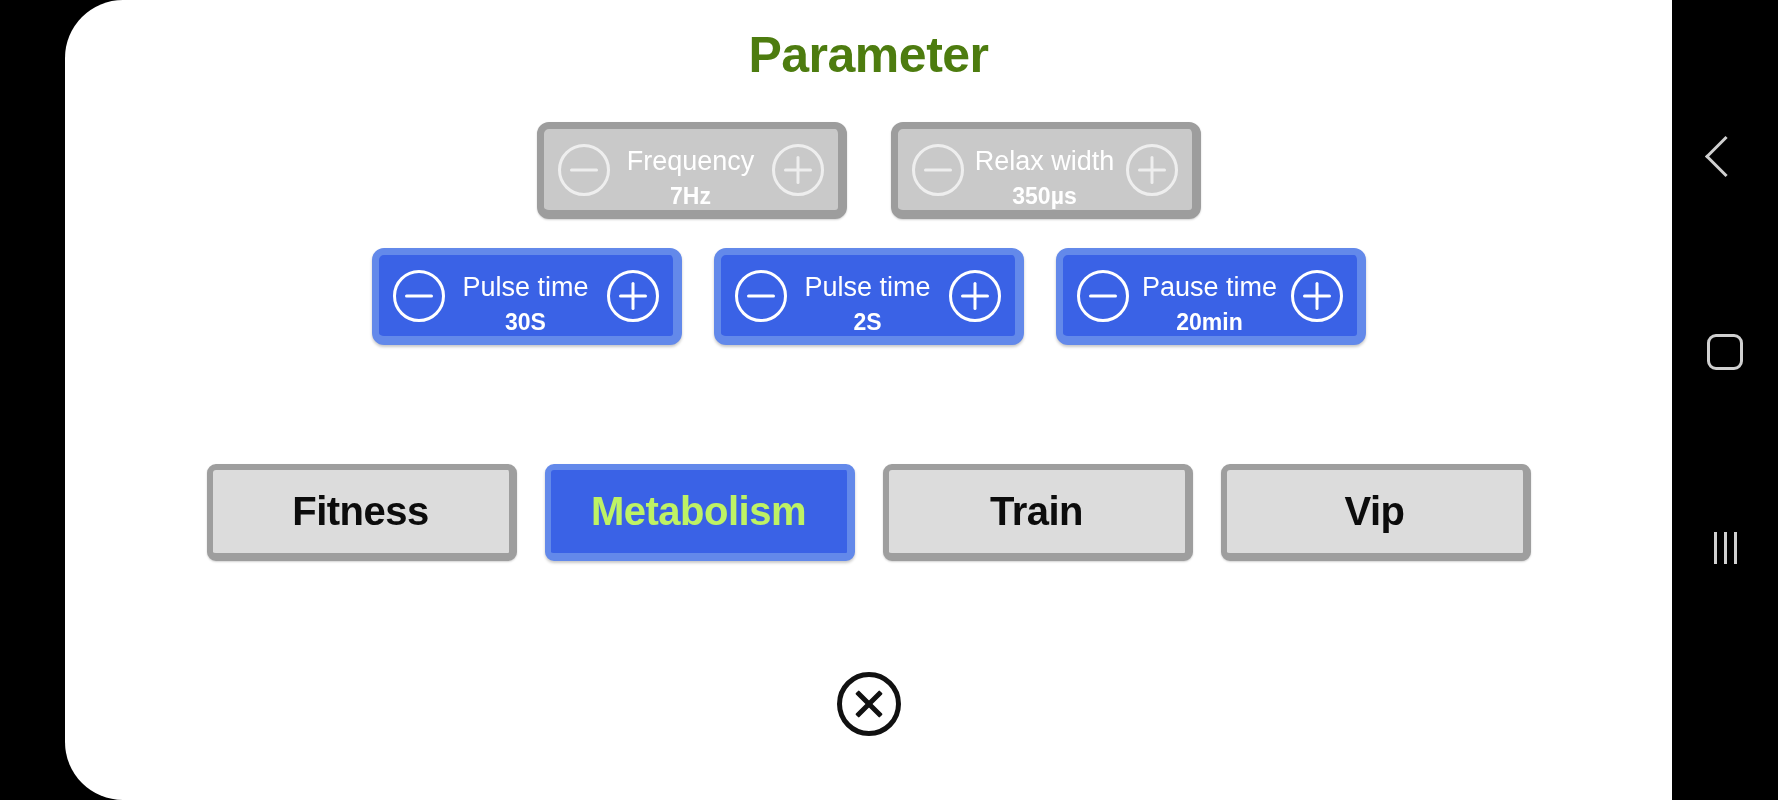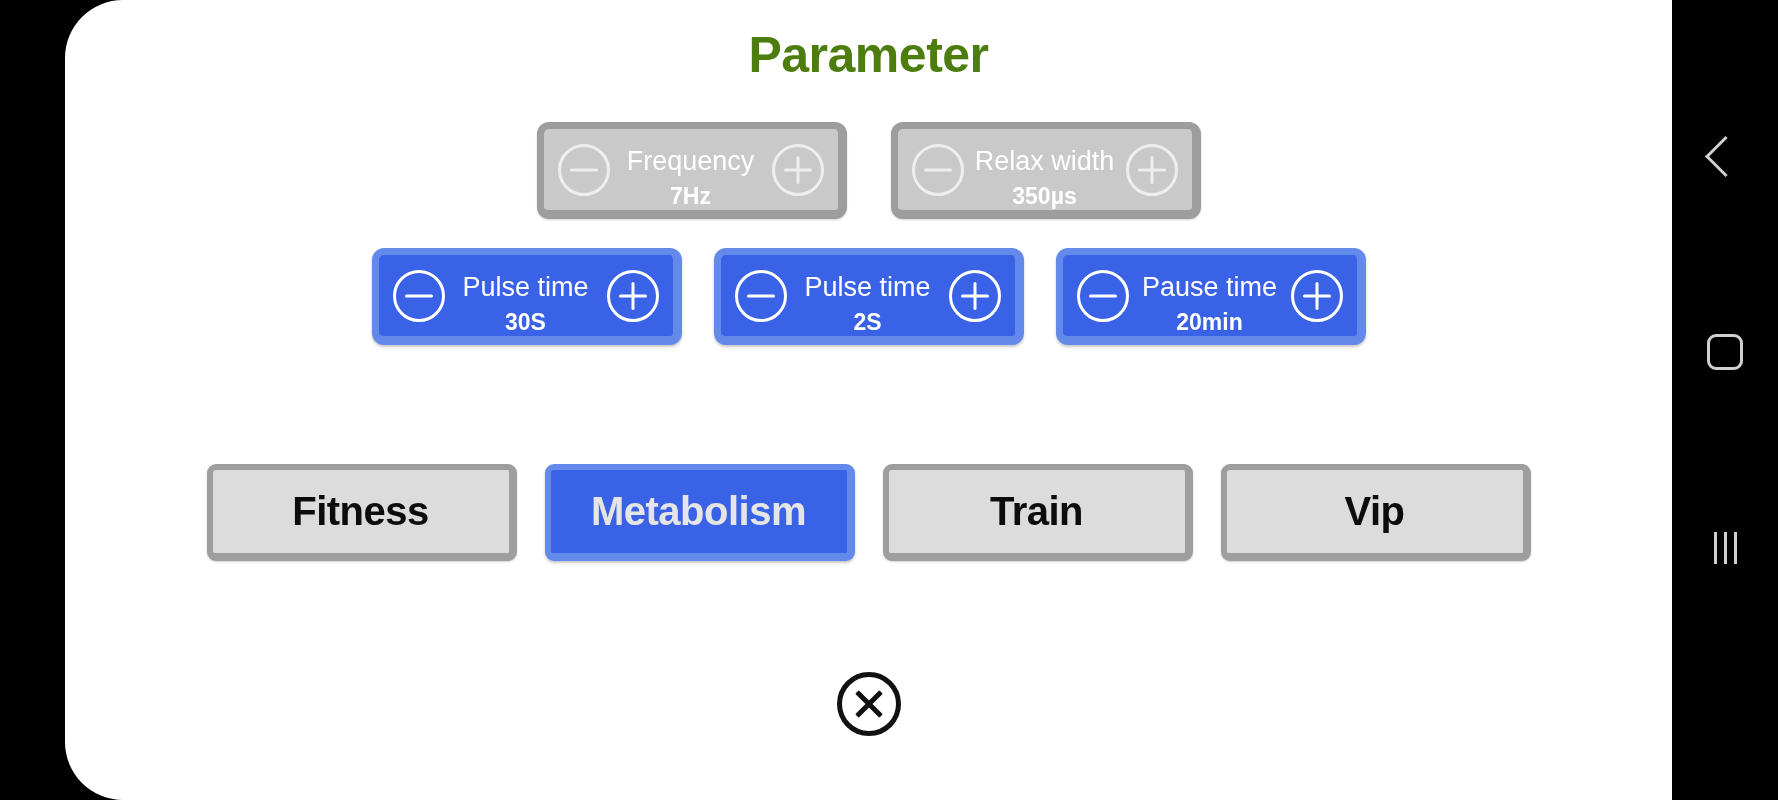--- a/index.html
+++ b/index.html
@@ -165,21 +165,21 @@
     border-right-width: 8px;
     border-bottom-width: 8px;
     color: #0c0c0c;
     box-shadow: 0 1px 2px rgba(0,0,0,0.18);
   }
   .mode-btn.on {
     background: #3a62e6;
     border: 6px solid #6389ea;
     border-right-width: 8px;
     border-bottom-width: 8px;
-    color: #e5e5e5;
+    color: #bef264;
     box-shadow: 0 2px 3px rgba(0,0,0,0.22);
   }
 
   
   .close-wrap {
     position: absolute;
     top: 672px;
     width: 1607px;
     display: flex;
     justify-content: center;

